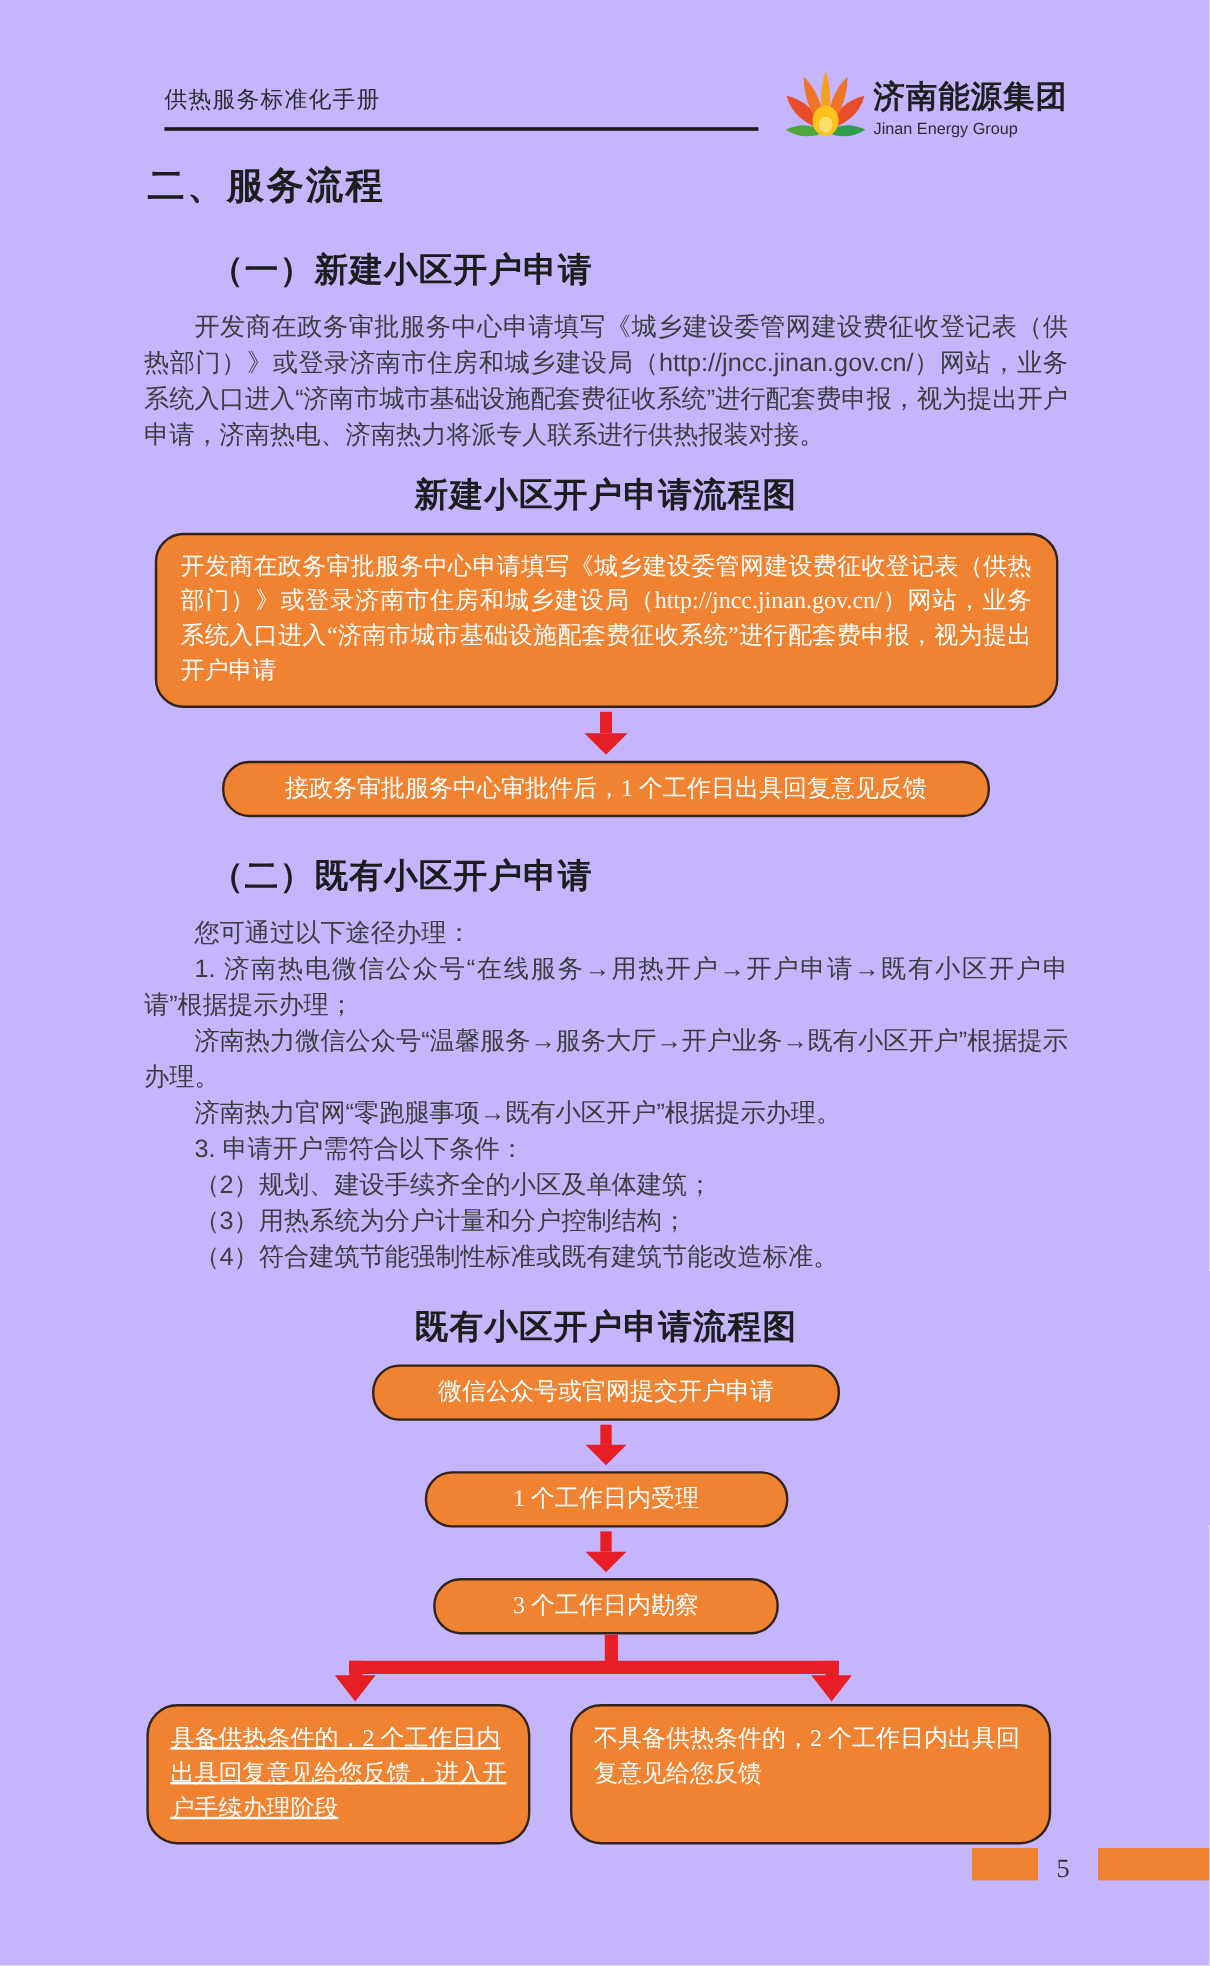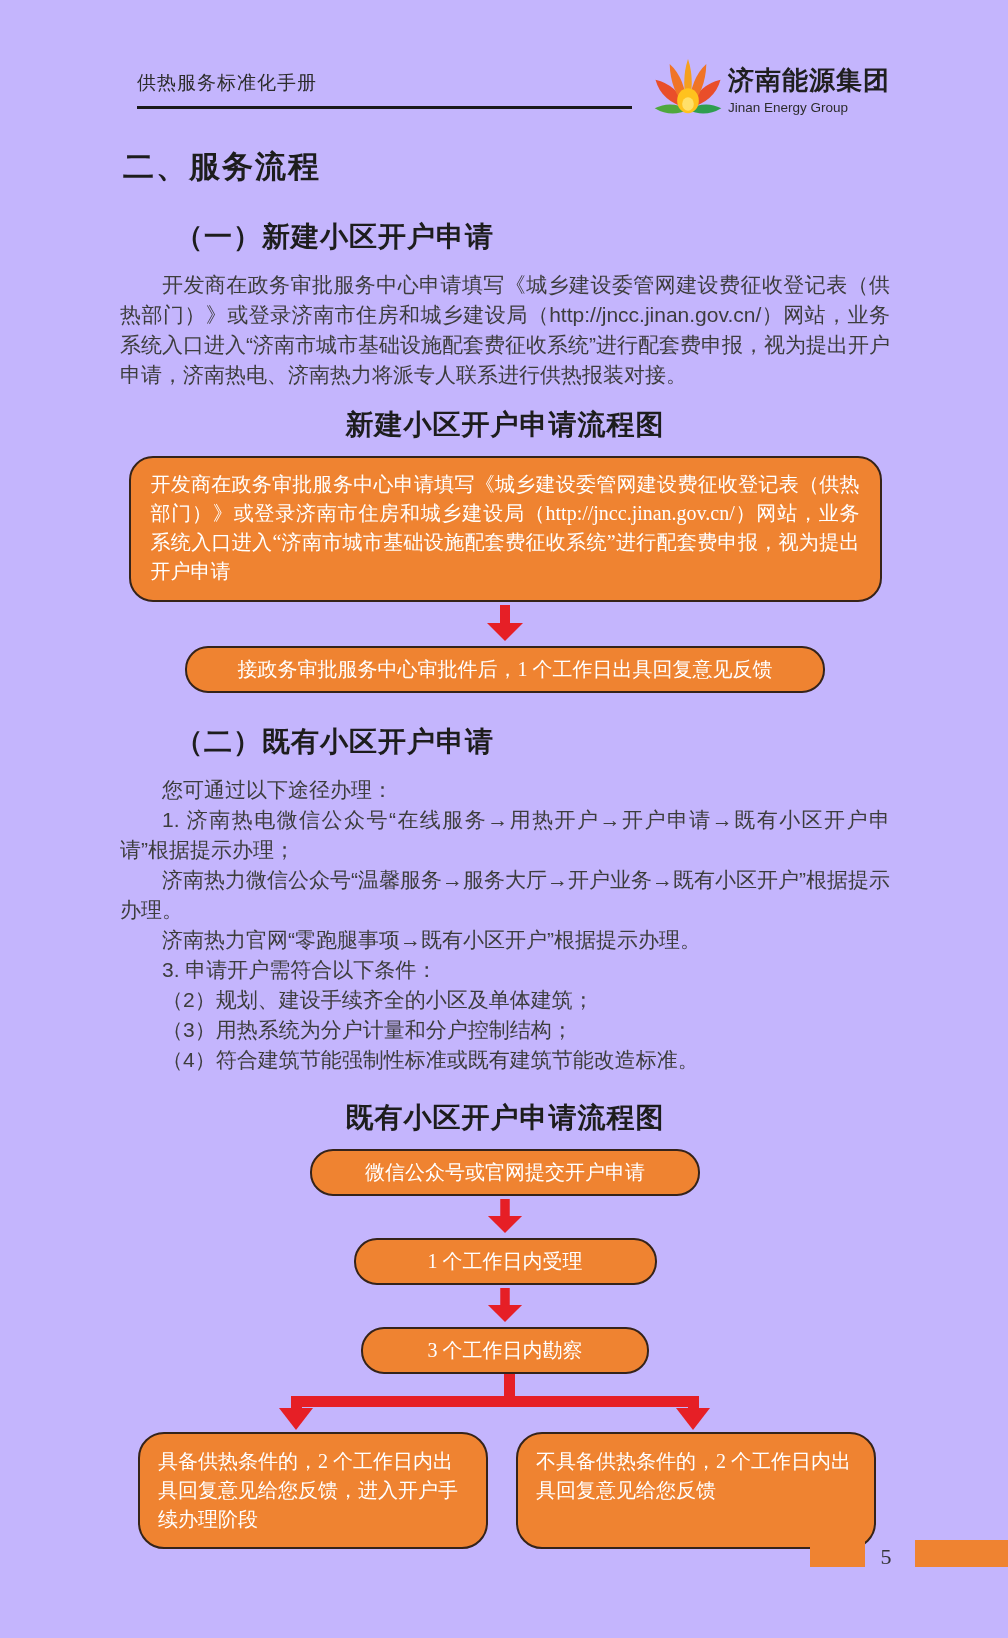--- a/index.html
+++ b/index.html
@@ -15,40 +15,40 @@
   .hdr{ display:flex; justify-content:space-between; align-items:flex-start;
         padding:56px 118px 0 137px; height:128px; }
   .hdr-left{ padding-top:14px; width:500px; }
   .doc-title{ font-size:19px; letter-spacing:1px; color:#2c2c2c; }
   .hdr-rule{ margin-top:10px; height:3px; background:#1a1a1a; width:495px; }
   .brand{ display:flex; align-items:center; gap:0; }
   .brand-text .cn{ font-size:26px; font-weight:800; color:#1f1f1f; letter-spacing:1px; }
   .brand-text .en{ font-size:13.5px; color:#2c2c2c; margin-top:2px; }
 
   
-  .h1{ margin:18px 0 0 123px; font-size:31px; font-weight:800; color:#1d1d1d; letter-spacing:2px; }
+  .h1{ margin:6px 0 0 123px; font-size:31px; font-weight:800; color:#1d1d1d; letter-spacing:2px; }
   .h2{ margin:30px 0 14px 55px; font-size:28px; font-weight:800; color:#1d1d1d; letter-spacing:1px; }
   .body-p{ font-size:21px; line-height:30px; text-indent:2em; color:#3d3d3d; text-align:justify; }
   .flow-title{ text-align:center; font-size:28px; font-weight:800; color:#1d1d1d;
                margin:16px 0 12px 0; letter-spacing:1px; }
 
   
   .flow{ display:flex; flex-direction:column; align-items:center; }
   .obox{
     background:var(--orange); border:2px solid #35231a; color:#ffffff;
     font-family:"Liberation Serif", serif; font-size:20px; line-height:29px;
   }
   .obox.big{ width:753px; border-radius:24px; padding:12px 20px 14px 20px; text-align:justify; }
   .obox.pill{ border-radius:23px; text-align:center; padding:7px 30px; white-space:nowrap; }
   .obox.wide-pill{ width:640px; border-radius:23px; text-align:center; padding:7px 10px; }
   .obox.leaf{ border-radius:26px; padding:13px 18px; text-align:left; }
   .arrow{ display:block; margin:3px 0; }
   .branch-row{ display:flex; justify-content:space-between; width:770px; }
-  .branch-row .leaf.l{ width:350px; margin-left:18px; }
-  .branch-row .leaf.r{ width:360px; margin-right:14px; }
+  .branch-row .leaf.l{ width:320px; margin-left:2px;text-decoration:underline; }
+  .branch-row .leaf.r{ width:401px; margin-right:14px; }
 
   
   .foot-bar{ position:absolute; height:27px; background:var(--orange); bottom:71px; }
   .foot-bar.small{ right:143px; width:55px; }
   .foot-bar.large{ right:0; width:93px; }
   .foot-num{ position:absolute; bottom:68px; right:104px; width:36px; text-align:center;
              font-family:"Liberation Serif", serif; font-size:22px; color:#333; }
 </style>
 </head>
 <body>

